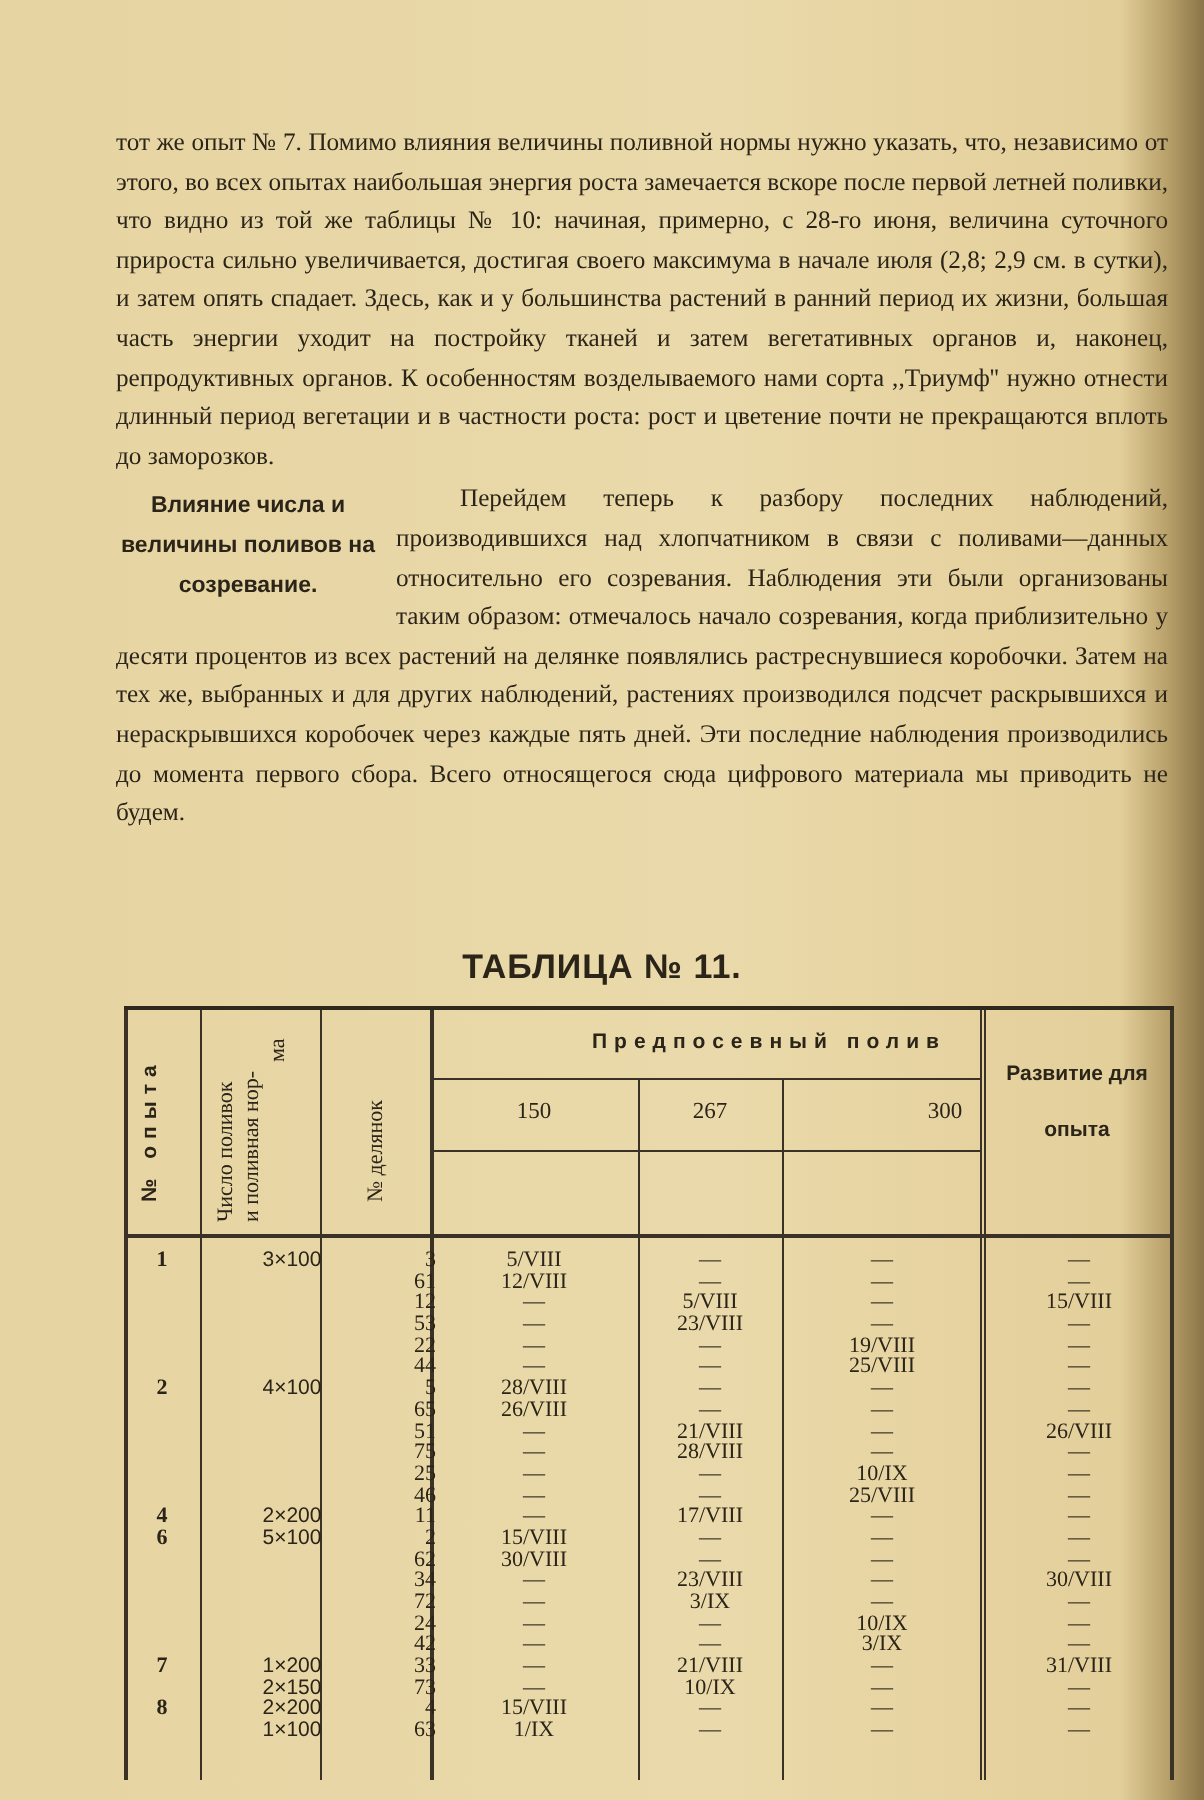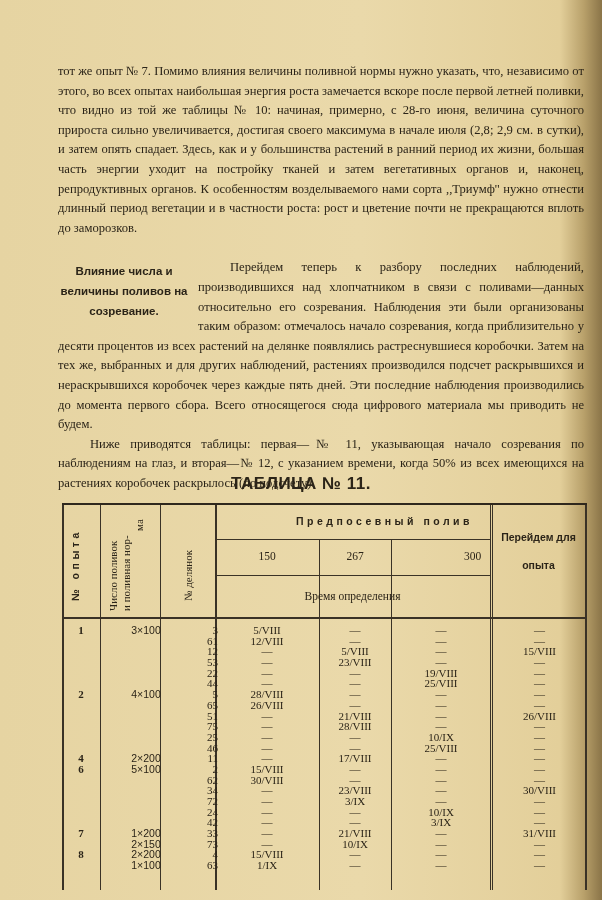--- a/index.html
+++ b/index.html
@@ -58,25 +58,24 @@
   .c-avg { left: 430px; width: 95px; }
 </style>
 </head>
 <body>
 
 <div class="page">
 
 
   <div class="body-text">
     <p>тот же опыт № 7. Помимо влияния величины поливной нормы нужно указать, что, независимо от этого, во всех опытах наибольшая энергия роста замечается вскоре после первой летней поливки, что видно из той же таблицы № 10: начиная, примерно, с 28-го июня, величина суточного прироста сильно увеличивается, достигая своего максимума в начале июля (2,8; 2,9 см. в сутки), и затем опять спадает. Здесь, как и у большинства растений в ранний период их жизни, большая часть энергии уходит на постройку тканей и затем вегетативных органов и, наконец, репродуктивных органов. К особенностям возделываемого нами сорта ,,Триумф'' нужно отнести длинный период вегетации и в частности роста: рост и цветение почти не прекращаются вплоть до заморозков.</p>
-    <div style="margin-top:20px;">
+    <div style="margin-top:2px;">
       <div class="side-head">Влияние числа и величины поливов на созревание.</div>
       <p class="indent">Перейдем теперь к разбору последних наблюдений, производившихся над хлопчатником в связи с поливами—данных относительно его созревания. Наблюдения эти были организованы таким образом: отмечалось начало созревания, когда приблизительно у десяти процентов из всех растений на делянке появлялись растреснувшиеся коробочки. Затем на тех же, выбранных и для других наблюдений, растениях производился подсчет раскрывшихся и нераскрывшихся коробочек через каждые пять дней. Эти последние наблюдения производились до момента первого сбора. Всего относящегося сюда цифрового материала мы приводить не будем.</p>
     </div>
-    <p class="indent">Ниже приводятся таблицы: первая—№ 11, указывающая начало созревания по наблюдениям на глаз, и вторая—№ 12, с указанием времени, когда 50% из всех имеющихся на растениях коробочек раскрылось (по подсчету).</p>
   </div>
 
   <div class="table-title">ТАБЛИЦА № 11.</div>
 
   <div class="tbl">
 
     <div class="vline" style="left:0;height:385px;border-left-width:2px;"></div>
     <div class="vline" style="left:38px;height:385px;"></div>
     <div class="vline" style="left:98px;height:385px;"></div>
     <div class="vline" style="left:153px;height:385px;border-left-width:2px;"></div>
@@ -94,22 +93,21 @@
       <div>Число поливок</div>
       <div>и поливная нор-</div>
       <div style="padding-left:80px;">ма</div>
     </div>
     <div class="rot" style="left:120px;top:96px;"><span>№ делянок</span></div>
 
     <div class="hdr spaced" style="left:153px;width:275px;top:10px;padding-left:32px;">Предпосевный полив</div>
     <div class="hdr" style="left:153px;width:104px;top:45px;">150</div>
     <div class="hdr" style="left:257px;width:72px;top:45px;">267</div>
     <div class="hdr" style="left:329px;width:99px;top:45px;padding-left:32px;">300</div>
-    <div class="hdr" style="left:153px;width:275px;top:85px;">Время определения</div>
-    <div class="hdr avg-hdr" style="left:430px;width:93px;top:26px;">Перейдем для</div>
+    <div class="hdr avg-hdr" style="left:430px;width:93px;top:26px;">Развитие для</div>
     <div class="hdr avg-hdr" style="left:430px;width:93px;top:54px;">опыта</div>
 
     <div class="rows" id="rows">
         <div class="row">
           <span class="cell c-exp">1</span>
           <span class="cell c-irr">3×100</span>
           <span class="cell c-plot">3</span>
           <span class="cell c-150">5/VIII</span>
           <span class="cell c-225">—</span>
           <span class="cell c-300">—</span>

